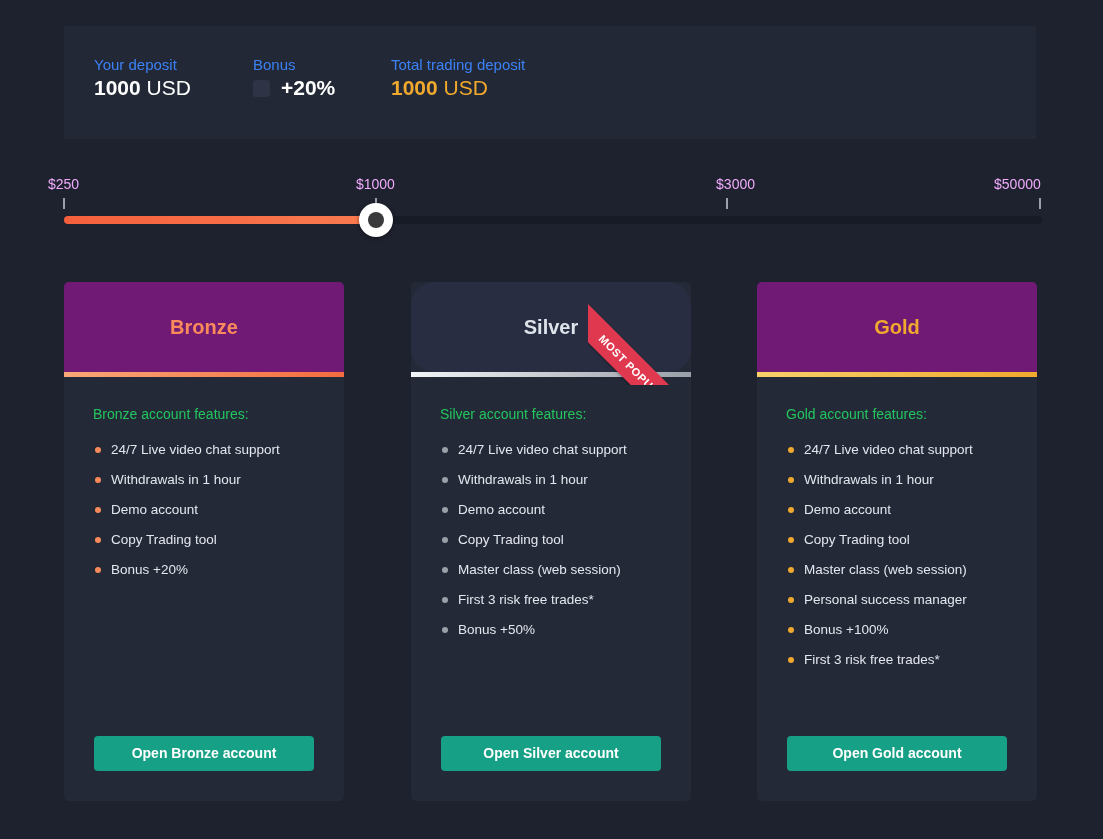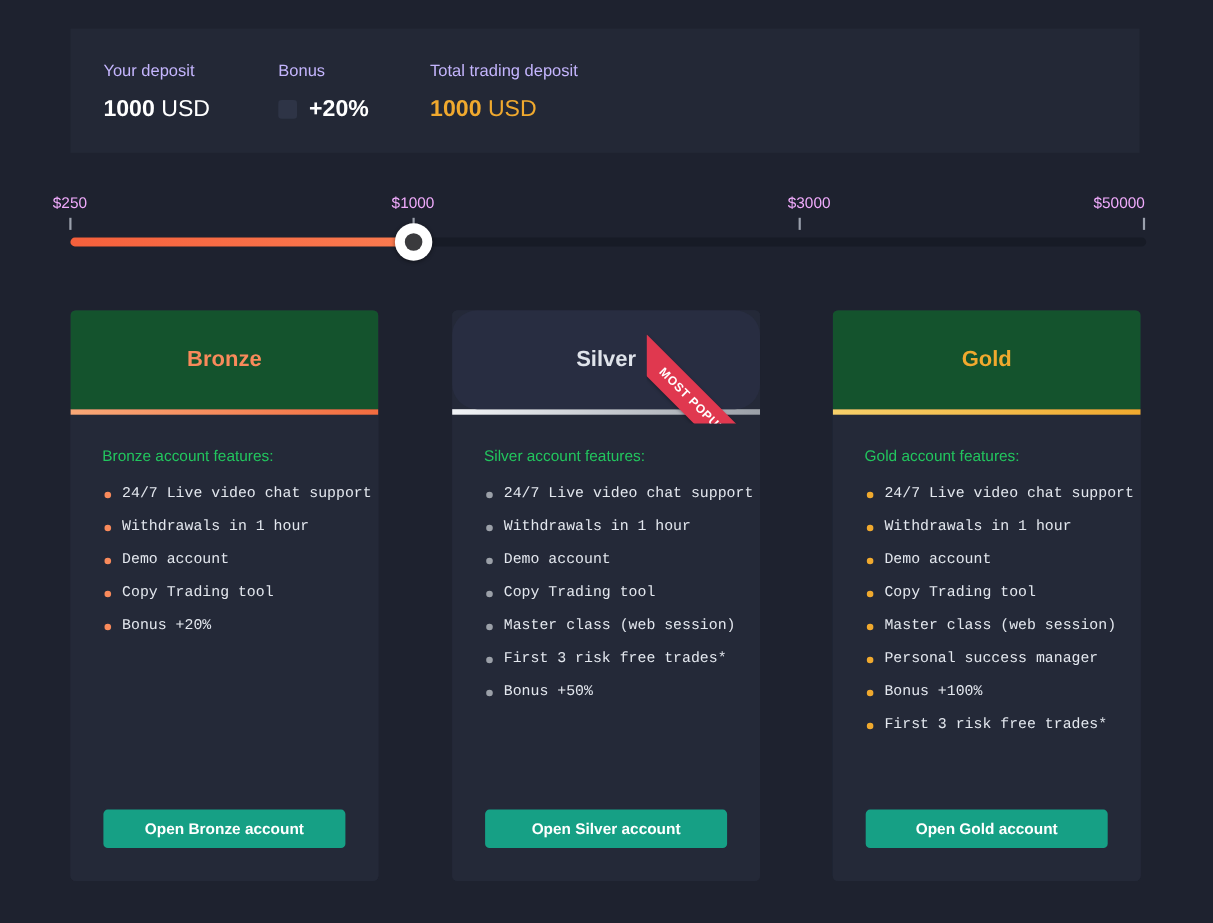--- a/index.html
+++ b/index.html
@@ -31,23 +31,22 @@
     align-items: flex-start;
     padding: 29px 0 0 30px;
   }
   .summary-block { display: flex; flex-direction: column; }
   .summary-block.deposit { width: 159px; }
   .summary-block.bonus   { width: 138px; }
   .summary-block.total   { width: auto; }
 
   .summary-label {
     font-size: 15px;
-    color: #c4b5fd;
+    color: #3b82f6;
     line-height: 20px;
-    margin-bottom: 11px;
     white-space: nowrap;
   }
   .summary-value {
     font-size: 21px;
     line-height: 26px;
     color: #ffffff;
     white-space: nowrap;
   }
   .summary-value .num { font-weight: bold; }
   .summary-value .unit { font-weight: normal; }
@@ -169,21 +168,21 @@
     width: 100%;
     height: 100%;
     border-radius: 5px;
     overflow: hidden;
     background: #242938;
   }
 
   .plan-head {
     position: relative;
     height: 90px;
-    background: #14532d;
+    background: #701a75;
     display: flex;
     align-items: center;
     justify-content: center;
   }
   .plan-card.silver .plan-head { background: #282d41; border-radius: 23px; }
   .plan-title {
     font-size: 20px;
     font-weight: bold;
     line-height: 26px;
   }
@@ -205,21 +204,20 @@
   }
   .features-list { list-style: none; }
   .features-list li {
     position: relative;
     font-size: 13.5px;
     color: #e3e7ee;
     line-height: 17px;
     padding-left: 18px;
     margin-bottom: 13px;
     white-space: nowrap;
-    font-family: Liberation Mono, monospace;
   }
   .features-list li::before {
     content: "";
     position: absolute;
     left: 2px;
     top: 6px;
     width: 6px; height: 6px;
     border-radius: 50%;
   }
   .plan-card.bronze .features-list li::before { background: #f98a5b; }

